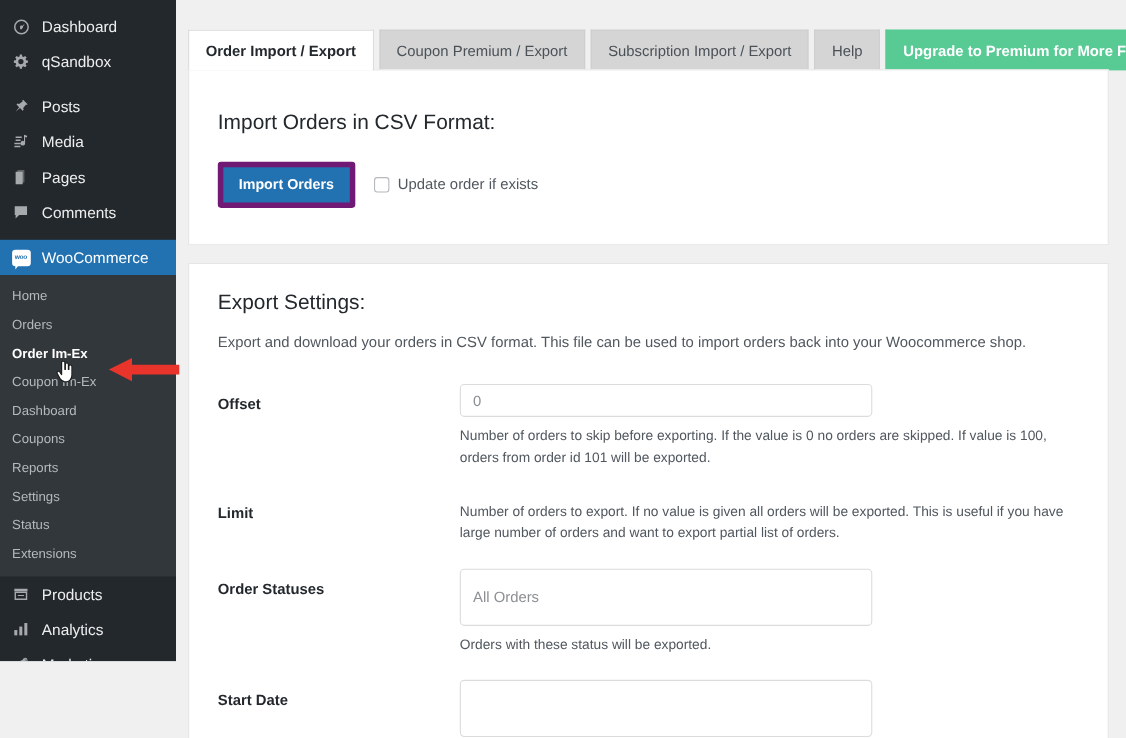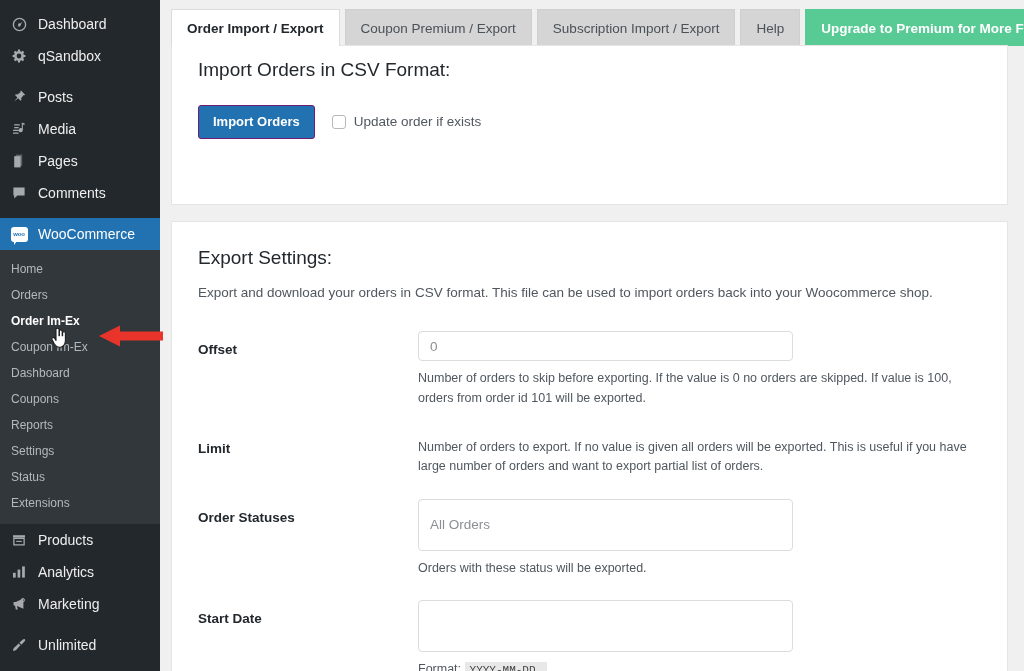--- a/index.html
+++ b/index.html
@@ -7,21 +7,21 @@
     margin: 0; padding: 0;
     width: 1024px; height: 671px;
     overflow: hidden;
     background: #f0f0f1;
     font-family: "Liberation Sans", sans-serif;
   }
   #app { position: relative; width: 1024px; height: 671px; display: flex; }
 
   
   #sidebar {
-    width: 160px; height: 671px;
+    width: 160px; height: 601px;
     background: #23282d;
     flex: 0 0 160px;
     position: relative;
     overflow: hidden;
     color: #b4b9be;
   }
   .menu-top-pad { height: 8px; }
   .menu-item {
     display: flex; align-items: center;
     height: 32px;
@@ -92,21 +92,21 @@
     height: 671px;
     background: #f0f0f1;
     position: relative;
     overflow: hidden;
   }
 
   #tabbar {
     display: flex;
     align-items: flex-end;
     padding: 14px 0 0 11px;
-    height: 46px;
+    height: 64px;
   }
   .tab {
     height: 37px;
     display: flex; align-items: center;
     padding: 0 15px;
     font-size: 13.5px;
     background: #d5d5d5;
     color: #4a5157;
     border: 1px solid #cfcfcf;
     border-bottom: none;
@@ -129,37 +129,37 @@
     font-weight: bold;
   }
 
   .panel {
     background: #fff;
     border: 1px solid #e5e5e5;
     margin: 0 16px 16px 11px;
     position: relative;
     z-index: 1;
   }
-  #panel-import { height: 160px; padding: 14px 24px 0 26px; margin-top: -1px; }
+  #panel-import { height: 160px; padding: 38px 24px 0 26px; margin-top: -1px; }
   #panel-export { padding: 26px 24px 30px 26px; }
 
   .section-title {
     font-size: 19px;
     font-weight: normal;
     color: #23282d;
     margin: 0 0 26px 0;
     line-height: 1;
   }
   #panel-export .section-title { margin-bottom: 16px; }
 
   .import-row { display: flex; align-items: center; }
   .btn-primary {
     background: #2271b1;
     color: #fff;
-    border: 1px solid #701a75;
+    border: 5px solid #701a75;
     border-radius: 3px;
     font-size: 13px;
     font-weight: bold;
     padding: 8px 14px;
     cursor: pointer;
     line-height: 1.2;
     font-family: "Liberation Sans", sans-serif;
   }
   .checkbox-wrap {
     display: flex; align-items: center;

